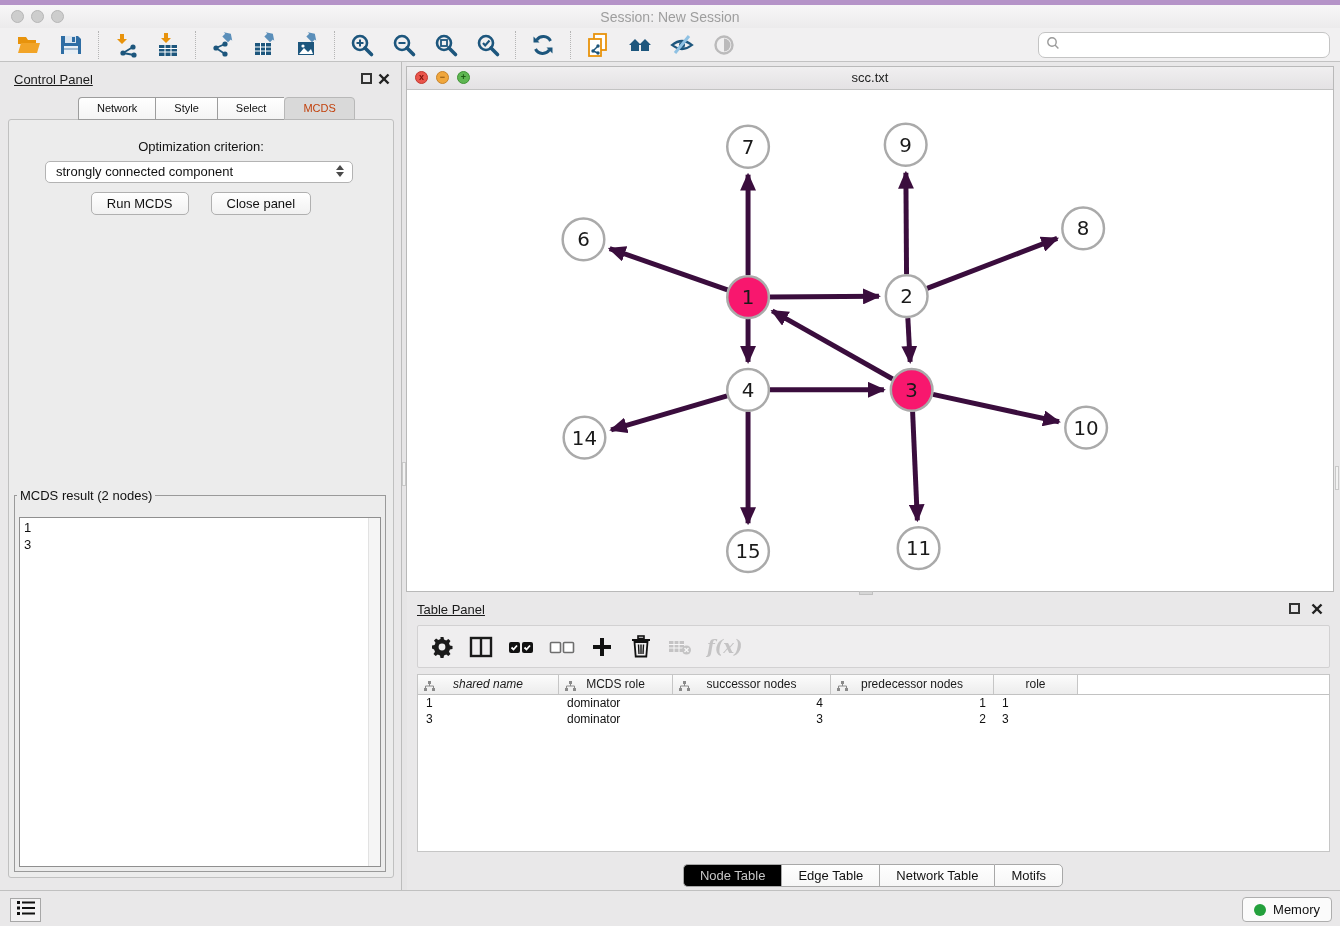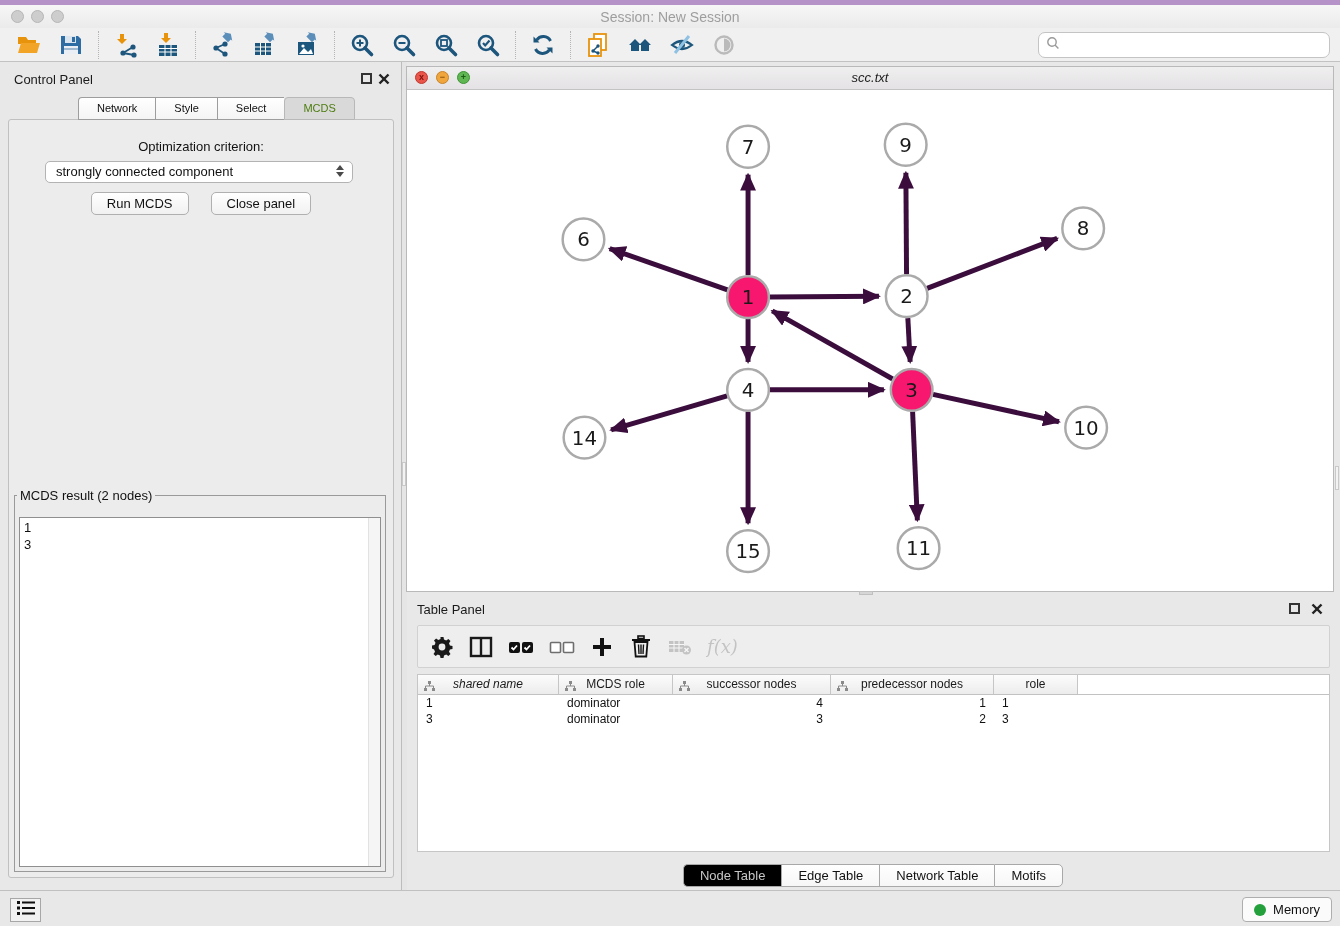--- a/index.html
+++ b/index.html
@@ -16,31 +16,31 @@
   
   .toolbar{position:absolute;left:0;top:28px;right:0;height:34px;background:#f1f0f1;border-bottom:1px solid #c2c2c2;display:flex;align-items:center;padding-left:8px;box-sizing:border-box;}
   .tb-icon{width:26px;height:26px;margin:0 8px;display:inline-flex;align-items:center;justify-content:center;cursor:default;}
   .tb-icon svg{width:26px;height:26px;}
   .tb-icon.disabled{opacity:.55;}
   .tb-sep{width:0;height:28px;margin:0 6px;border-left:1px dotted #b5b5b5;}
   .searchbox{position:absolute;right:10px;top:32px;width:292px;height:26px;background:#fff;border:1px solid #c4c4c4;border-radius:7px;display:flex;align-items:center;padding-left:6px;box-sizing:border-box;}
   .searchbox input{border:none;outline:none;flex:1;font-size:13px;background:transparent;font-family:inherit;}
 
   
-  .panel-title{position:absolute;left:14px;top:10px;font-size:13px;color:#1a1a1a;}
+  .panel-title{position:absolute;left:14px;top:10px;font-size:13px;color:#1a1a1a;text-decoration:underline;}
   .float-btn{position:absolute;width:11px;height:11px;border:2px solid #333;box-sizing:border-box;top:11px;}
   .close-btn{position:absolute;top:9px;width:12px;height:14px;}
   .close-btn svg{width:12px;height:12px;}
 
   
   .control-panel{position:absolute;left:0;top:62px;width:401px;bottom:36px;}
   .cp-tabs{position:absolute;left:78px;top:35px;height:23px;display:flex;z-index:2;}
   .cp-tab{font-size:11px;padding:0 18px;line-height:21px;background:linear-gradient(#ffffff,#f4f4f4);border:1px solid #9d9d9d;border-right:none;color:#111;box-sizing:border-box;cursor:default;}
   .cp-tab:first-child{border-radius:4px 0 0 0;}
-  .cp-tab.selected{background:#d9d9d9;color:#4d7c0f;border:1px solid #b8b8b8;border-radius:4px 4px 0 0;}
+  .cp-tab.selected{background:#d9d9d9;color:#c2410c;border:1px solid #b8b8b8;border-radius:4px 4px 0 0;}
   .cp-body{position:absolute;left:8px;right:7px;top:57px;bottom:12px;background:#ececec;border:1px solid #c0c0c0;border-radius:3px;}
   .opt-label{position:absolute;top:19px;left:0;right:0;text-align:center;font-size:13px;color:#111;}
   .dropdown{position:absolute;left:36px;right:40px;top:41px;height:22px;background:#fff;border:1px solid #b3b3b3;border-radius:5px;font-size:13px;line-height:20px;padding-left:10px;box-sizing:border-box;color:#111;cursor:default;}
   .dd-arrows{position:absolute;right:8px;top:3px;display:flex;flex-direction:column;gap:2px;}
   .dd-arrows i{width:0;height:0;border-left:4px solid transparent;border-right:4px solid transparent;}
   .dd-arrows i.up{border-bottom:5px solid #4a4a4a;}
   .dd-arrows i.down{border-top:5px solid #4a4a4a;}
   .btn-row{position:absolute;top:72px;left:0;right:0;display:flex;justify-content:center;gap:22px;}
   .mac-btn{height:23px;line-height:21px;padding:0 15px;font-size:13px;color:#111;background:linear-gradient(#ffffff,#f1f1f1);border:1px solid #b0b0b0;border-radius:5px;box-sizing:border-box;cursor:default;}
   .result-fieldset{position:absolute;left:5px;right:7px;top:368px;bottom:5px;border:1px solid #9a9a9a;margin:0;padding:0;}
@@ -51,29 +51,29 @@
   
   .v-divider{position:absolute;left:401px;top:62px;width:5px;bottom:36px;background:#e6e5e6;border-left:1px solid #bcbcbc;}
   .v-divider .handle{position:absolute;top:400px;left:0;width:4px;height:24px;background:#f3f3f3;border:1px solid #c9c9c9;box-sizing:border-box;}
 
   
   .right-col{position:absolute;left:406px;top:62px;right:0;bottom:36px;}
   .network-window{position:absolute;left:0;top:4px;width:928px;height:526px;background:#fff;border:1px solid #b9b9b9;box-sizing:border-box;}
   .net-titlebar{position:relative;height:22px;background:linear-gradient(#f0eff0,#e4e2e4);border-bottom:1px solid #c3c3c3;}
   .net-lights{position:absolute;left:8px;top:4px;display:flex;gap:8px;}
   .light{width:13px;height:13px;border-radius:50%;font-size:9px;line-height:11px;text-align:center;font-weight:bold;box-sizing:border-box;cursor:default;}
-  .net-title{text-align:center;font-size:13px;line-height:21px;color:#1c1c1c;font-style:italic;}
+  .net-title{text-align:center;font-size:13px;line-height:21px;color:#1c1c1c;}
   .net-canvas{position:absolute;left:0;top:22px;right:0;bottom:0;}
   .net-canvas svg{display:block;width:100%;height:100%;}
   .h-handle{position:absolute;left:452px;bottom:-4px;width:14px;height:4px;background:#d6d6d6;border:1px solid #c0c0c0;box-sizing:border-box;}
   .right-strip-handle{position:absolute;right:1px;top:404px;width:4px;height:24px;background:#f3f3f3;border:1px solid #c9c9c9;box-sizing:border-box;}
 
   
   .table-panel{position:absolute;left:0;top:530px;right:0;bottom:0;}
-  .tp-toolbar{position:absolute;left:11px;top:33px;width:913px;height:43px;background:#efeeef;border:1px solid #d2d1d2;border-radius:2px;box-sizing:border-box;display:flex;align-items:center;padding-left:12px;gap:15px;}
+  .tp-toolbar{position:absolute;left:11px;top:33px;width:913px;height:43px;background:#efeeef;border:1px solid #d2d1d2;border-radius:2px;box-sizing:border-box;display:flex;align-items:center;padding-left:12px;gap:15px;font-weight:bold;}
   .tp-icon{height:26px;min-width:24px;display:flex;align-items:center;justify-content:center;cursor:default;}
   .tp-icon svg{display:block;}
   .tp-icon.disabled{opacity:.5;}
   .fx-label{font-family:"DejaVu Serif","Liberation Serif",serif;font-style:italic;font-size:18px;color:#9a9a9a;}
 
   .node-table{position:absolute;left:11px;top:82px;width:913px;height:178px;background:#fff;border:1px solid #c6c6c6;box-sizing:border-box;font-size:12px;overflow:hidden;}
   .t-header{display:flex;height:19px;border-bottom:1px solid #c2c2c2;}
   .t-hcell{position:relative;background:linear-gradient(#fcfcfc,#ececec);border-right:1px solid #c6c6c6;text-align:center;line-height:18px;color:#1a1a1a;box-sizing:border-box;cursor:default;}
   .t-hcell.filler{background:#fff;border-right:none;flex:1;}
   .t-hcell .tree{position:absolute;left:6px;top:4px;}

